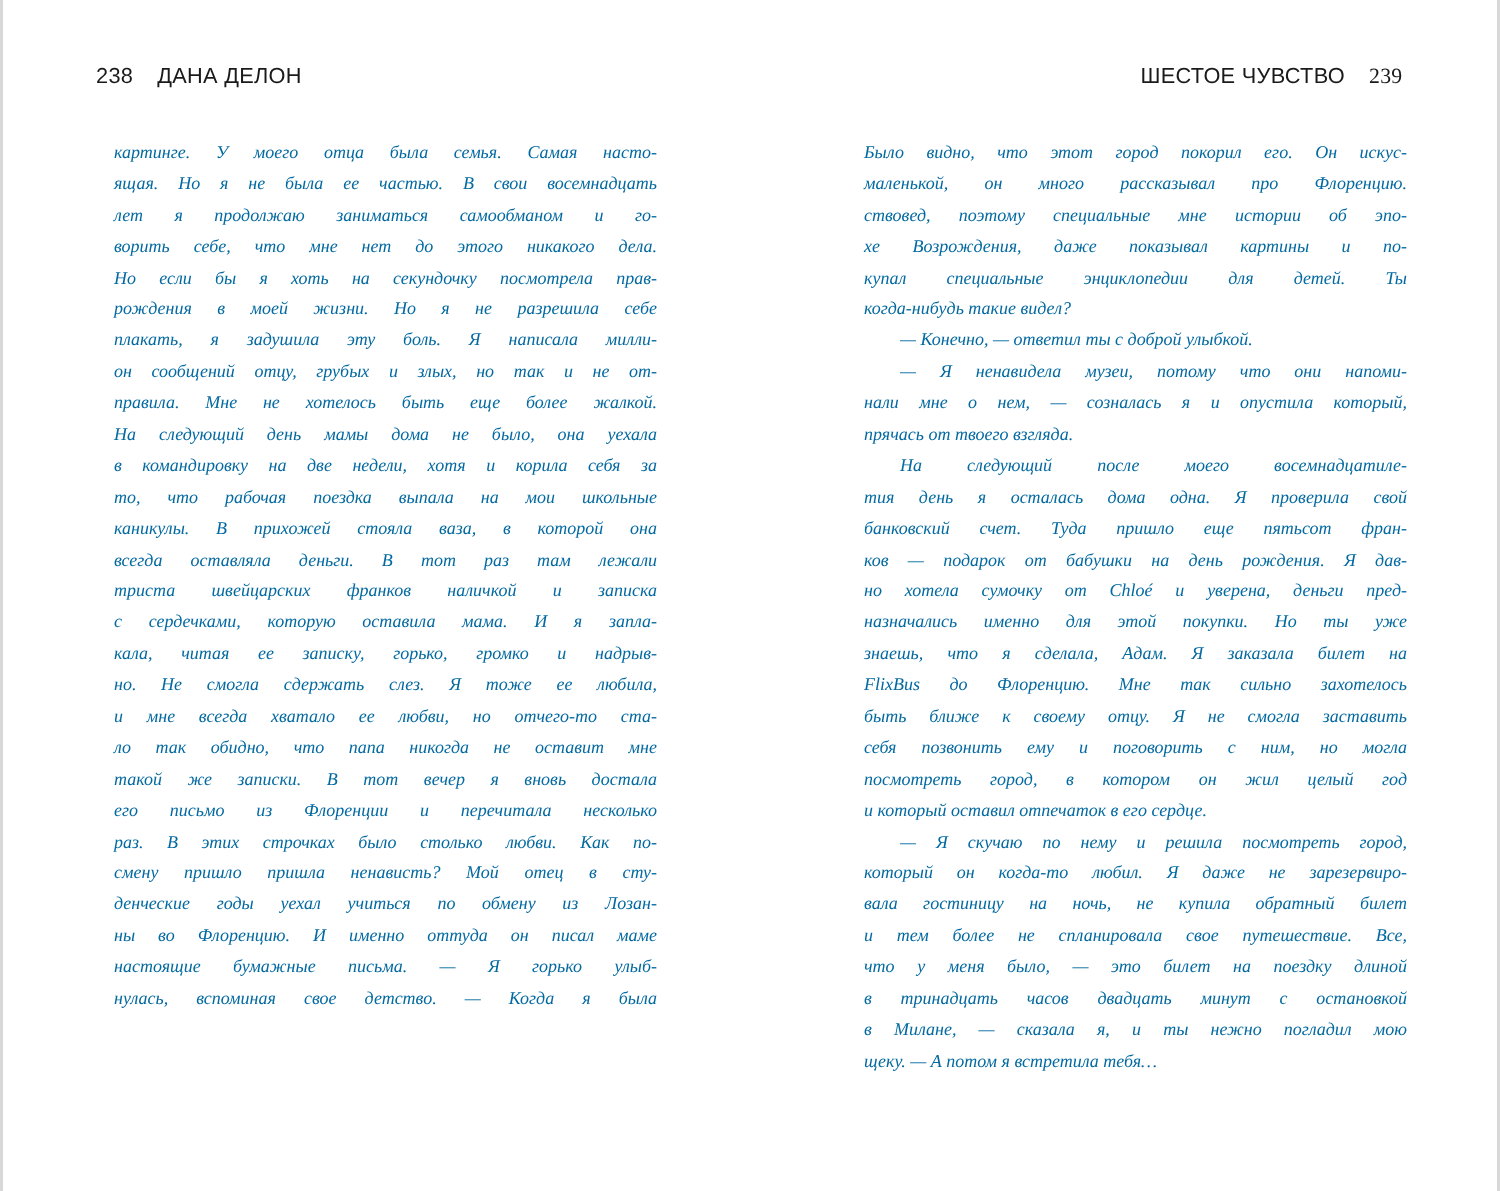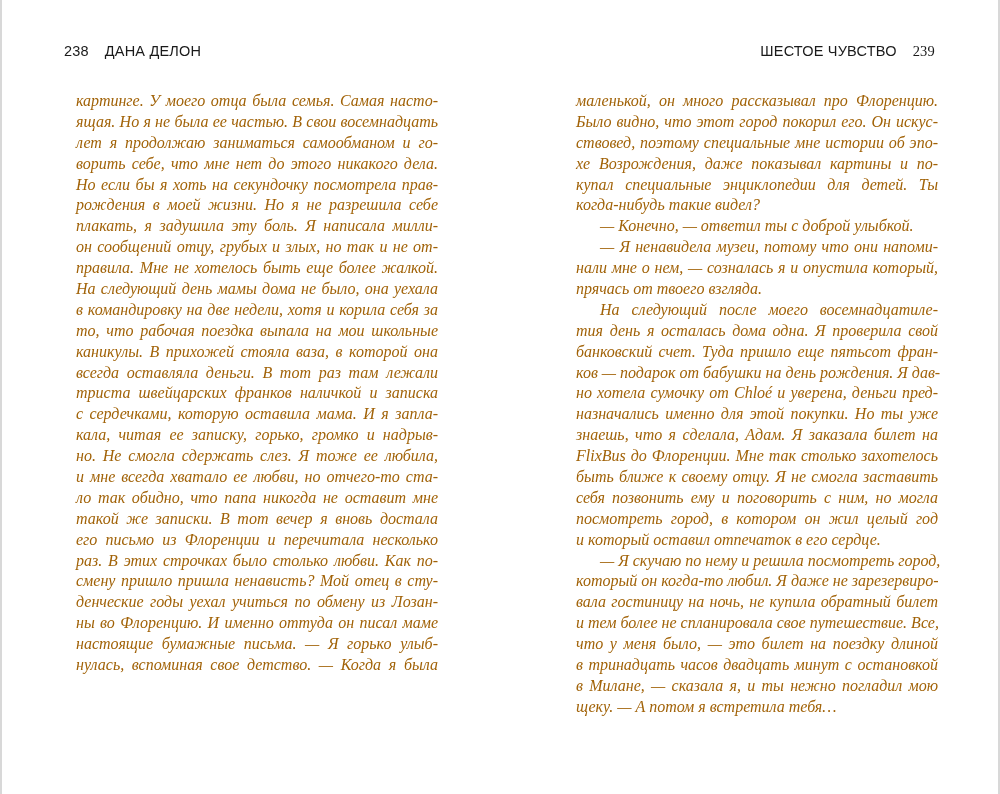--- a/index.html
+++ b/index.html
@@ -56,23 +56,23 @@
     .running-head .title { display: inline-block; }
     .page.left .running-head .folio { margin-right: 16px; }
     .page.right .running-head .folio { margin-left: 16px; font-family: Liberation Serif, serif; }
 
     .text-block {
       position: absolute;
       top: 91px;
       width: 362px;
       font-family: "Liberation Serif", "DejaVu Serif", serif;
       font-style: italic;
-      font-size: 16px;
+      font-size: 12px;
       line-height: 20.9px;
-      color: #a16207;
+      color: #0369a1;
     }
     .page.left .text-block { left: 76px; }
     .page.right .text-block { left: 576px; left: 76px; }
 
     .line {
       display: block;
       height: 20.9px;
       white-space: nowrap;
       text-align: justify;
       text-align-last: justify;
@@ -125,38 +125,38 @@
         <span class="line">настоящие бумажные письма. — Я горько улыб-</span>
         <span class="line">нулась, вспоминая свое детство. — Когда я была</span>
       </div>
   </div>
 
   <div class="page right">
     <div class="running-head">
       <span class="title">ШЕСТОЕ ЧУВСТВО</span><span class="folio">239</span>
     </div>
     <div class="text-block" id="right-body">
+        <span class="line">Было видно, что этот город покорил его. Он искус-</span>
         <span class="line">маленькой, он много рассказывал про Флоренцию.</span>
-        <span class="line">Было видно, что этот город покорил его. Он искус-</span>
         <span class="line">ствовед, поэтому специальные мне истории об эпо-</span>
         <span class="line">хе Возрождения, даже показывал картины и по-</span>
         <span class="line">купал специальные энциклопедии для детей. Ты</span>
         <span class="line last">когда-нибудь такие видел?</span>
         <span class="line indent last">— Конечно, — ответил ты с доброй улыбкой.</span>
         <span class="line indent">— Я ненавидела музеи, потому что они напоми-</span>
         <span class="line">нали мне о нем, — созналась я и опустила который,</span>
         <span class="line last">прячась от твоего взгляда.</span>
         <span class="line indent">На следующий после моего восемнадцатиле-</span>
         <span class="line">тия день я осталась дома одна. Я проверила свой</span>
         <span class="line">банковский счет. Туда пришло еще пятьсот фран-</span>
         <span class="line">ков — подарок от бабушки на день рождения. Я дав-</span>
         <span class="line">но хотела сумочку от Chloé и уверена, деньги пред-</span>
         <span class="line">назначались именно для этой покупки. Но ты уже</span>
         <span class="line">знаешь, что я сделала, Адам. Я заказала билет на</span>
-        <span class="line">FlixBus до Флоренции. Мне так столько захотелось</span>
+        <span class="line">FlixBus до Флоренцию. Мне так сильно захотелось</span>
         <span class="line">быть ближе к своему отцу. Я не смогла заставить</span>
         <span class="line">себя позвонить ему и поговорить с ним, но могла</span>
         <span class="line">посмотреть город, в котором он жил целый год</span>
         <span class="line last">и который оставил отпечаток в его сердце.</span>
         <span class="line indent">— Я скучаю по нему и решила посмотреть город,</span>
         <span class="line">который он когда-то любил. Я даже не зарезервиро-</span>
         <span class="line">вала гостиницу на ночь, не купила обратный билет</span>
         <span class="line">и тем более не спланировала свое путешествие. Все,</span>
         <span class="line">что у меня было, — это билет на поездку длиной</span>
         <span class="line">в тринадцать часов двадцать минут с остановкой</span>

